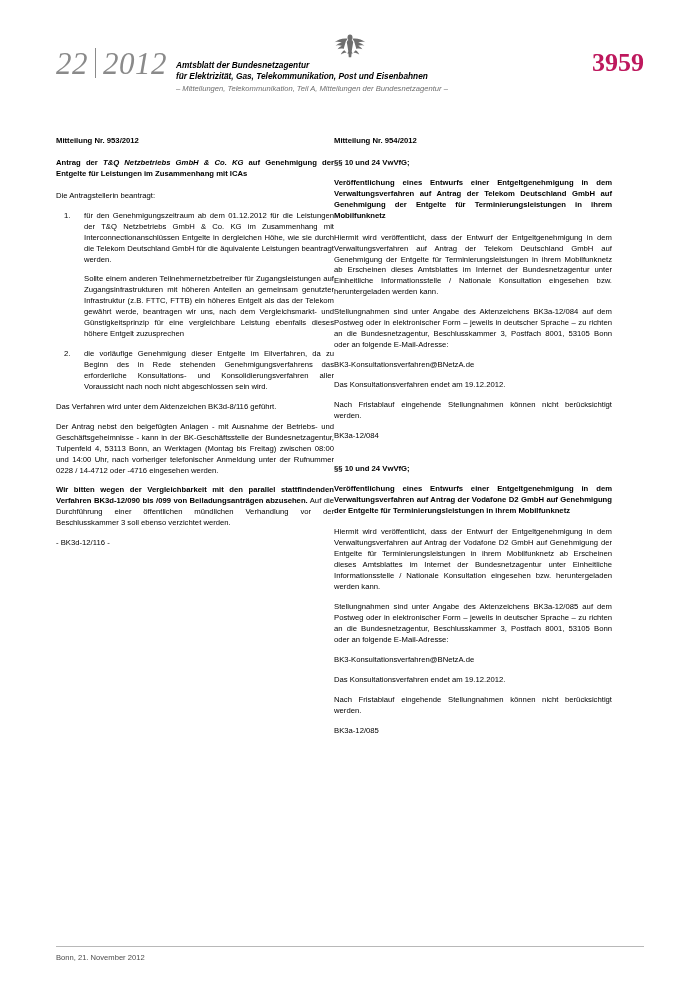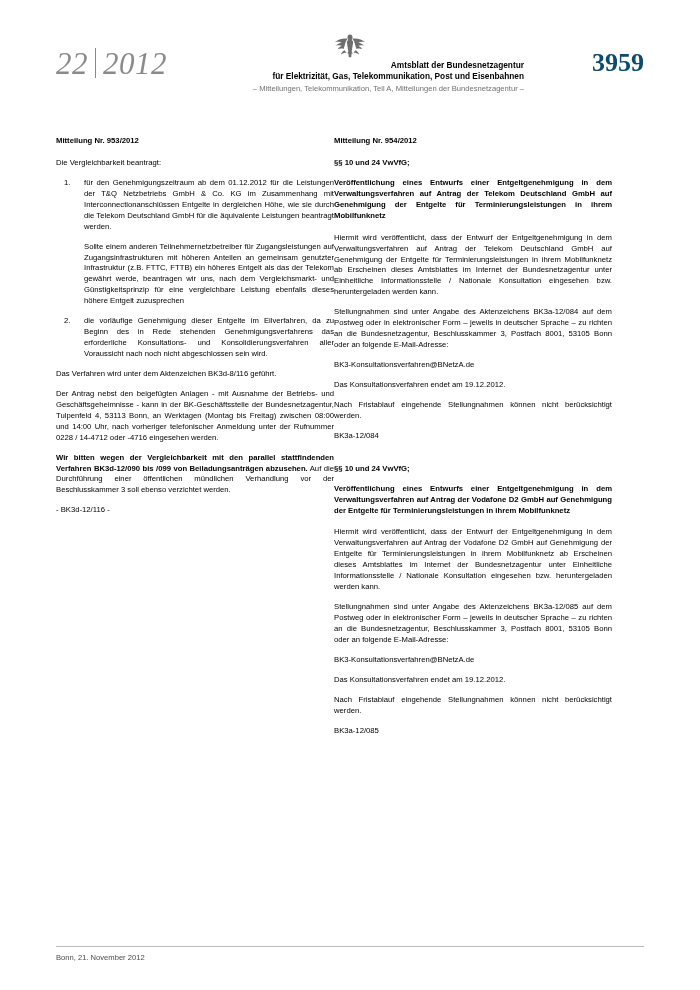--- a/index.html
+++ b/index.html
@@ -55,22 +55,23 @@
     margin: 0 7px;
     position: relative;
     top: 4px;
   }
   .issue .year {
     font-size: 31px;
     font-style: italic;
   }
   .masthead-center {
     flex: 1 1 auto;
-    text-align: right;
+    text-align: left;
     line-height: 1.25;
+    font-style: italic;
   }
   .eagle {
     display: block;
     margin: 0 auto 2px auto;
   }
   .mh-line1 {
     font-size: 8.3px;
     font-weight: bold;
     color: #000;
   }
@@ -84,21 +85,21 @@
     color: #6f6f6f;
     margin-top: 3px;
   }
   .page-number {
     width: 120px;
     flex: 0 0 120px;
     text-align: right;
     font-family: "Liberation Serif", serif;
     font-size: 26px;
     font-weight: bold;
-    color: #0c4a6e;
+    color: #be185d;
   }
 
   
   .columns {
     display: flex;
     margin-top: 38px;
   }
   .col {
     width: 278px;
     flex: 0 0 278px;
@@ -197,22 +198,25 @@
     <div class="page-number">3959</div>
   </div>
 
   <div class="columns">
 
     <div class="col">
 
       <div class="mitteilung-head">Mitteilung Nr. 953/2012</div>
 
 
-
-      <p>Die Vergleichbarkeit beantragt:</p>
+      <div class="title-block">
+        <span>Antrag der </span><span class="bi">T&amp;Q Netzbetriebs GmbH &amp; Co. KG</span><span> auf Genehmigung der Entgelte für Leistungen im Zusammenhang mit ICAs</span>
+      </div>
+
+      <p>Die Antragstellerin beantragt:</p>
 
       <ol class="numbered">
         <li>
           <span class="marker">1.</span>
           <p>für den Genehmigungszeitraum ab dem 01.12.2012 für die Leistungen der T&amp;Q Netzbetriebs GmbH &amp; Co. KG im Zusammenhang mit Interconnectionanschlüssen Entgelte in dergleichen Höhe, wie sie durch die Telekom Deutschland GmbH für die äquivalente Leistungen beantragt werden.</p>
           <p>Sollte einem anderen Teilnehmernetzbetreiber für Zugangsleistungen auf Zugangsinfrastrukturen mit höheren Anteilen an gemeinsam genutzter Infrastruktur (z.B. FTTC, FTTB) ein höheres Entgelt als das der Telekom gewährt werde, beantragen wir uns, nach dem Vergleichsmarkt- und Günstigkeitsprinzip für eine vergleichbare Leistung ebenfalls dieses höhere Entgelt zuzusprechen</p>
         </li>
         <li>
           <span class="marker">2.</span>
           <p>die vorläufige Genehmigung dieser Entgelte im Eilverfahren, da zu Beginn des in Rede stehenden Genehmigungsverfahrens das erforderliche Konsultations- und Konsolidierungsverfahren aller Voraussicht nach noch nicht abgeschlossen sein wird.</p>

